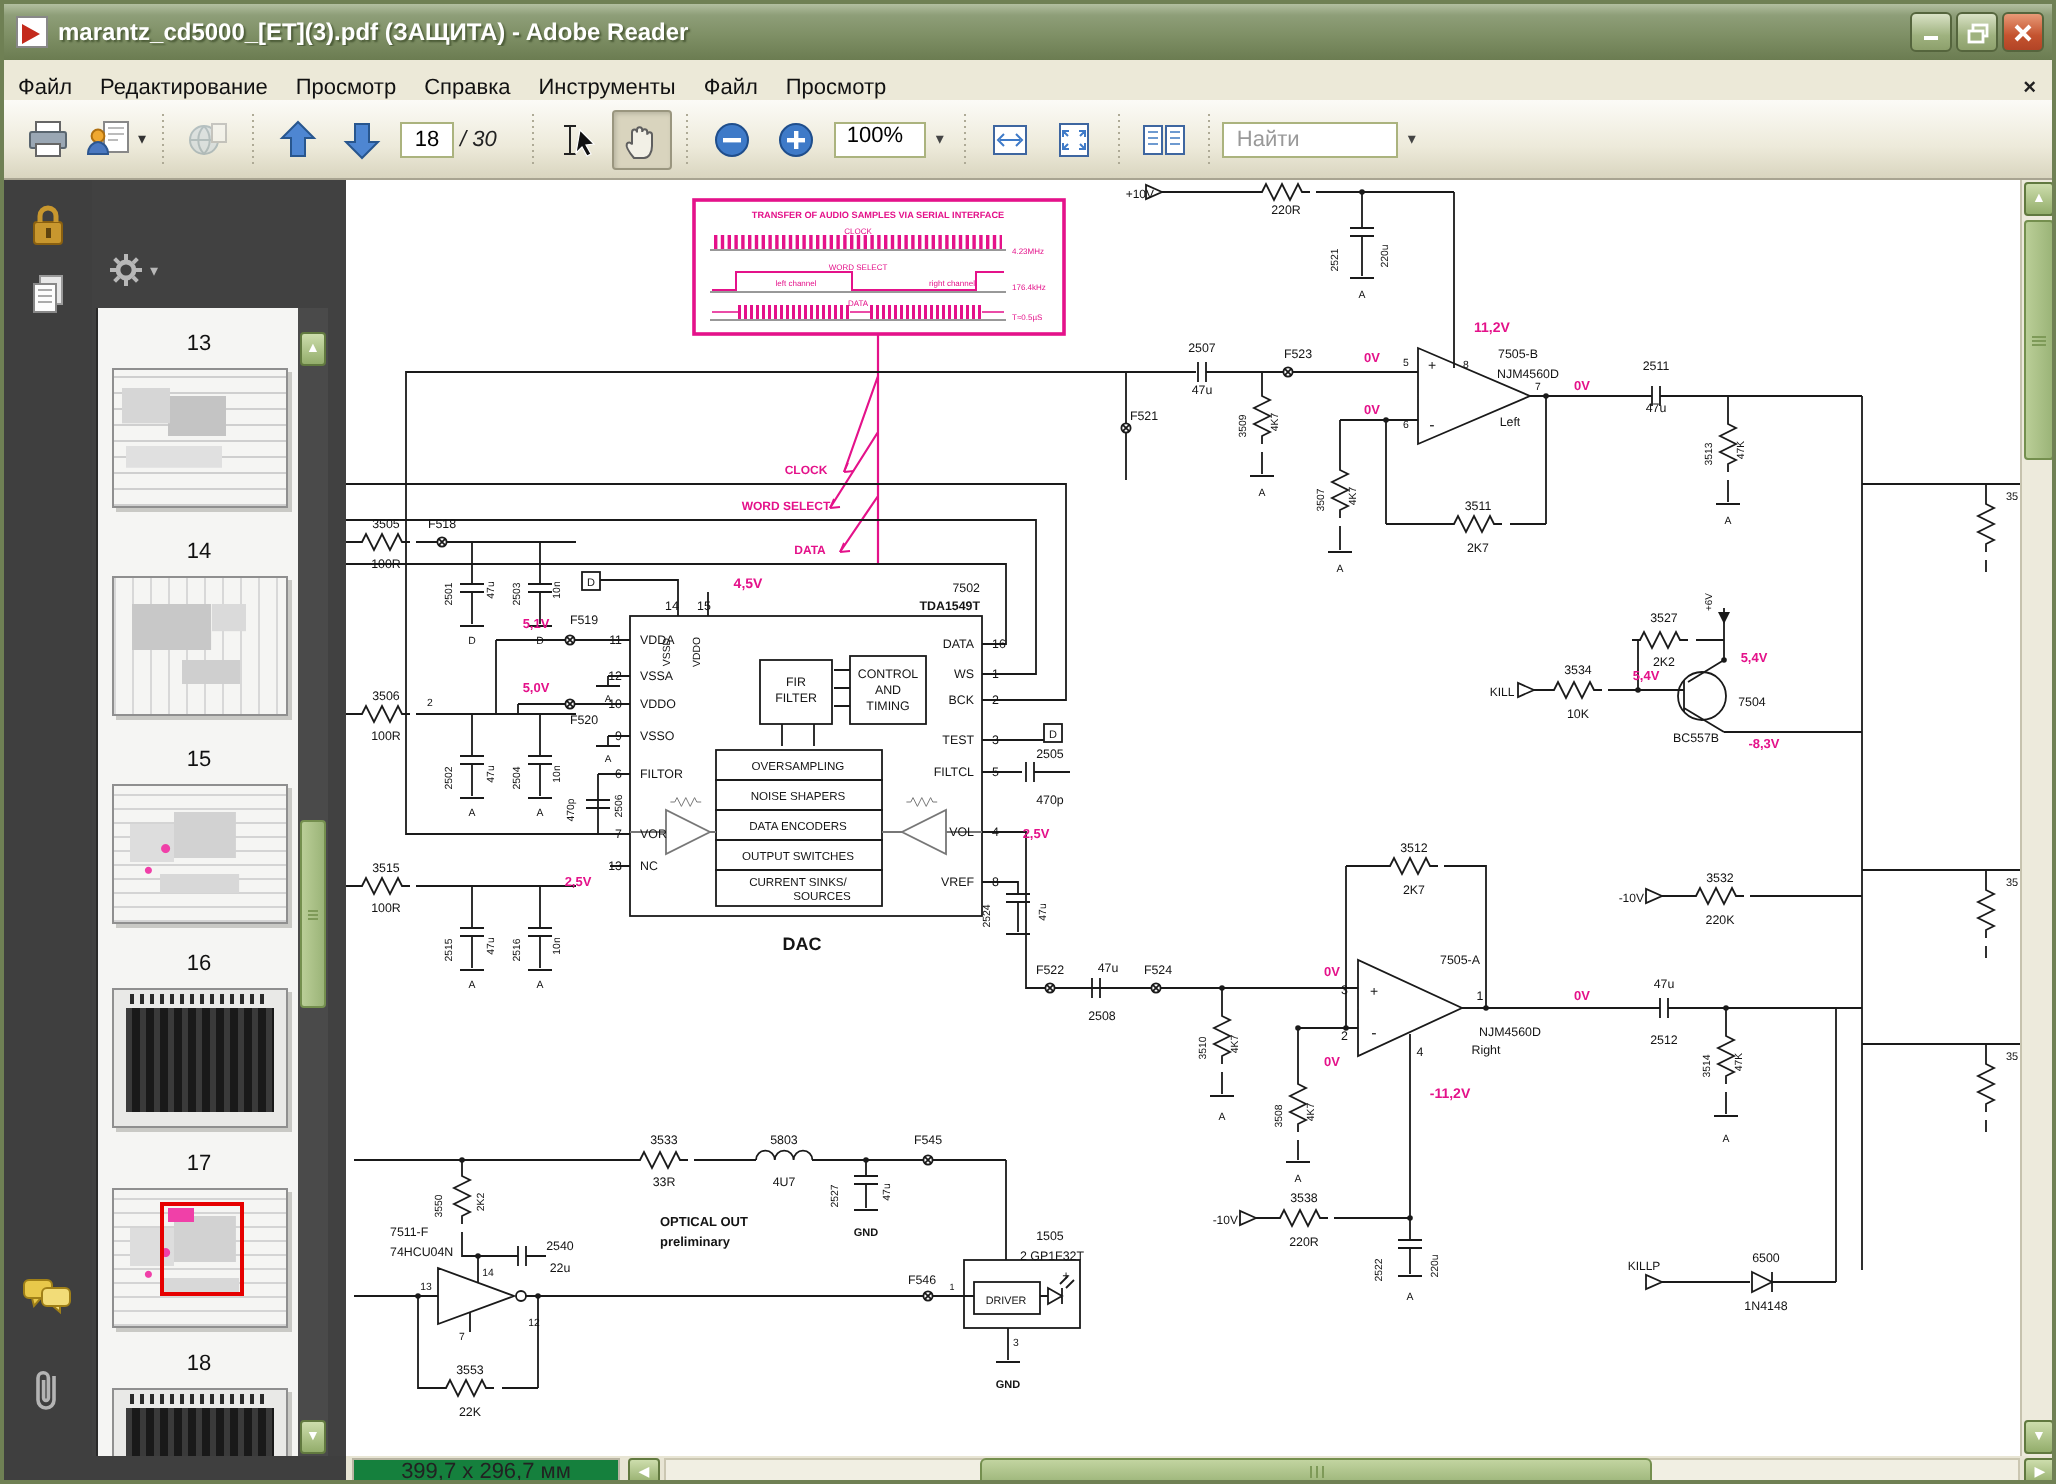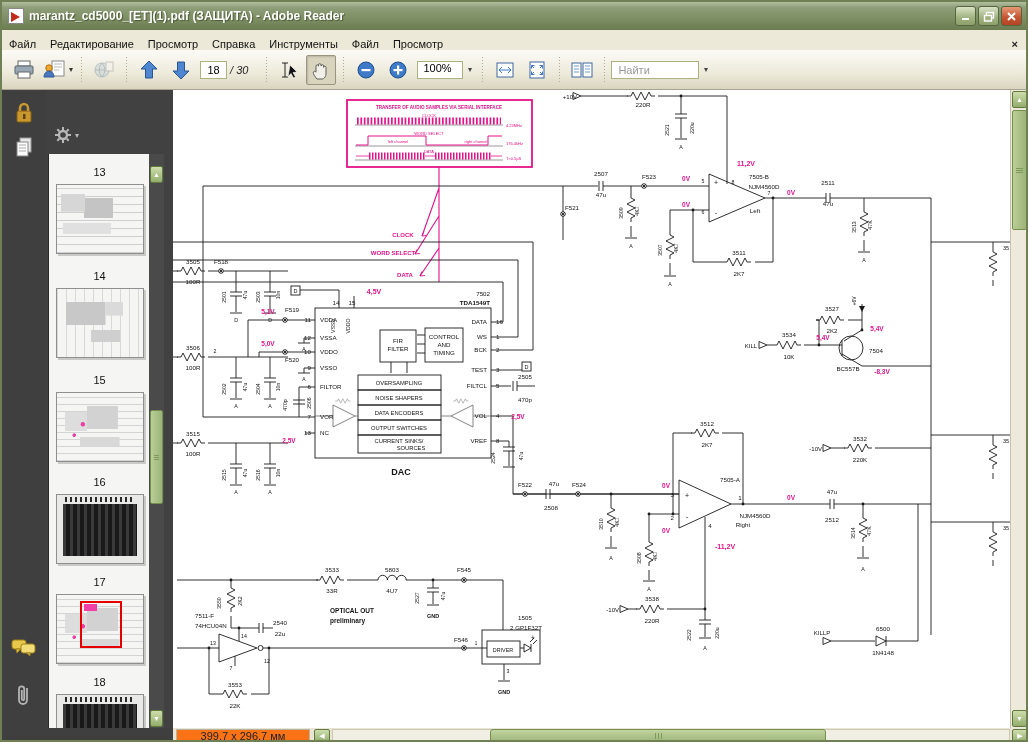--- a/index.html
+++ b/index.html
@@ -82,21 +82,21 @@
     background:linear-gradient(90deg,#BACE97,#9BB478);}
   .sthumb::after{content:"";position:absolute;left:3px;right:3px;top:50%;height:5px;margin-top:-2px;
     background:repeating-linear-gradient(180deg,#7E9A58 0 1px,transparent 1px 2px);}
   
   .doc{position:absolute;left:171px;top:88px;width:837px;height:638px;background:#fff;overflow:hidden;}
   .vscroll{position:absolute;left:1008px;top:88px;width:18px;height:638px;background:#EDEADC;border-left:1px solid #C6C2AE;}
   .vscroll .sbtn{width:15px;left:1px;}
   
   .status{position:absolute;left:0;top:726px;width:1028px;height:16px;background:#E8E5D4;font-size:11px;}
   .sdark{position:absolute;left:0;top:0;width:171px;height:16px;background:#3F3F3F;}
-  .sizebox{position:absolute;left:174px;top:1px;width:134px;height:14px;background:#f97316;border:1px solid #B8B4A2;
+  .sizebox{position:absolute;left:174px;top:1px;width:134px;height:14px;background:#15803d;border:1px solid #B8B4A2;
     display:flex;align-items:center;justify-content:center;color:#222;}
   .hbtn{position:absolute;top:1px;width:16px;height:14px;border:1px solid #61793F;border-radius:2px;
     background:linear-gradient(180deg,#CDDDAC,#93AD6B);display:flex;align-items:center;justify-content:center;font-size:7px;color:#fff;}
   .htrack{position:absolute;left:330px;top:1px;width:678px;height:14px;background:#F1EFE3;border:1px solid #CBC7B2;}
   .hthumb{position:absolute;left:488px;top:1px;width:336px;height:14px;border:1px solid #748F4E;border-radius:3px;
     background:linear-gradient(180deg,#C2D4A0,#9BB478);}
   .hthumb::after{content:"";position:absolute;top:3px;bottom:3px;left:50%;width:7px;margin-left:-3px;
     background:repeating-linear-gradient(90deg,#7E9A58 0 1px,transparent 1px 3px);}
   
   .w{stroke:#1A1A1A;stroke-width:.9;fill:none;}
@@ -107,21 +107,21 @@
   .sl{font-family:"Liberation Sans",sans-serif;fill:#141414;}
   .sl.m{fill:#E4128A;}
 </style>
 </head>
 <body>
 
 <div class="win">
 
   <div class="titlebar">
     <div class="pdficon"></div>
-    <div class="title-text">marantz_cd5000_[ET](1).pdf (ЗАЩИТА) - Adobe Reader</div>
+    <div class="title-text">marantz_cd5000_[ET](3).pdf (ЗАЩИТА) - Adobe Reader</div>
     <div class="winbtns">
       <div class="wbtn">
           <svg width="11" height="9">
             <path d="M2 7h7" stroke="#fff" stroke-width="2"></path>
           </svg>
         </div>
       <div class="wbtn">
           <svg width="12" height="11">
             <rect x="3.5" y="1.5" width="7" height="5.5" fill="none" stroke="#fff" stroke-width="1.4"></rect>
             <rect x="1.5" y="4.5" width="7" height="5.5" fill="#9FB27F" stroke="#fff" stroke-width="1.4"></rect>

